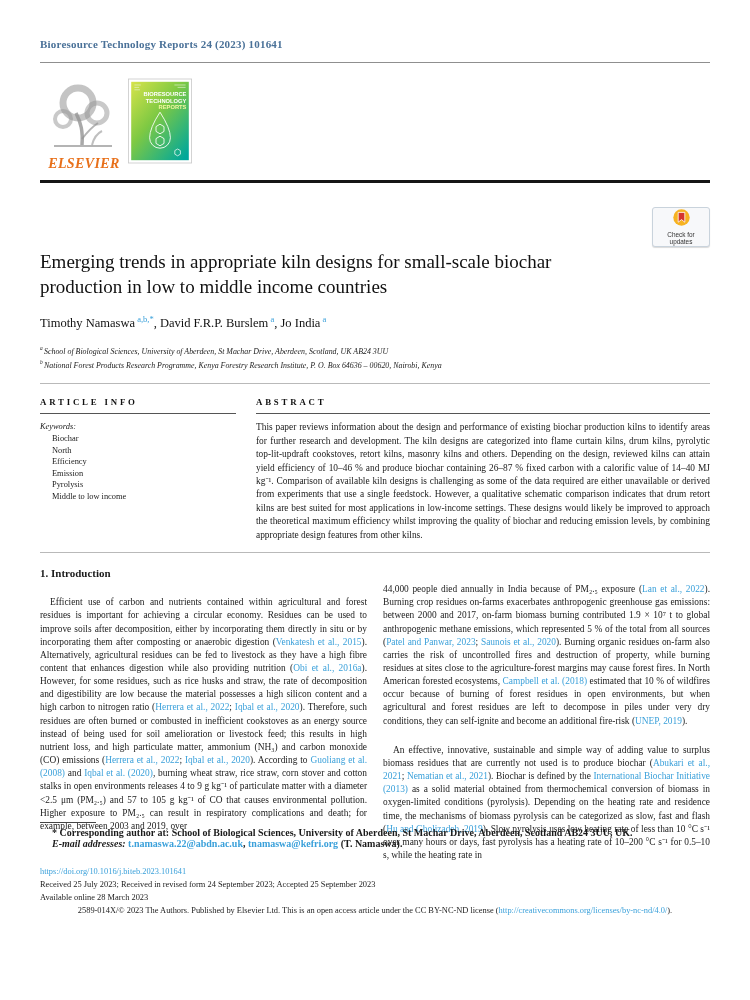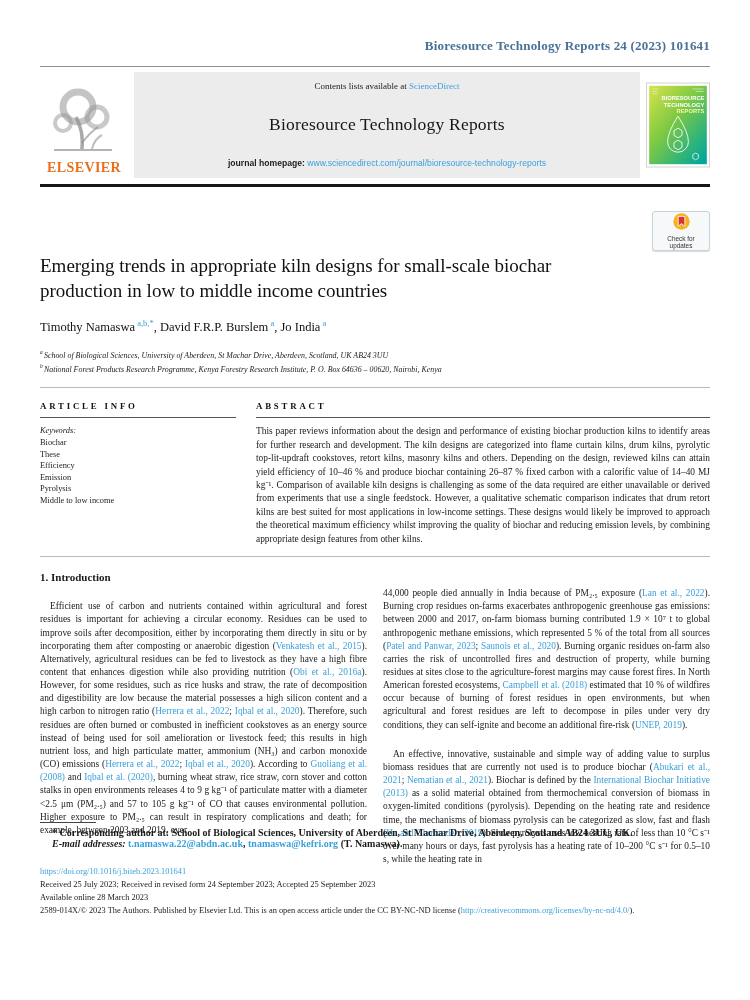--- a/index.html
+++ b/index.html
@@ -1,26 +1,26 @@
 <!DOCTYPE html>
 <html><head>
 <meta charset="utf-8">
 <style>
   * { margin:0; padding:0; box-sizing:border-box; }
   html,body { width:750px; height:1000px; background:#ffffff; overflow:hidden; }
   body { font-family:"Liberation Serif", serif; color:#1b1b1b; position:relative; }
   .page { position:relative; width:750px; height:1000px; padding:38px 40px 0 40px; }
 
   
-  .citation { text-align:right; font-size:13px; font-weight:bold; color:#4a7198; letter-spacing:.2px; }
+  .citation { text-align:left; font-size:11px; font-weight:bold; color:#4a7198; letter-spacing:.2px; }
 
   
   .masthead { margin-top:12px; border-top:1.5px solid #8f8f8f; border-bottom:3.5px solid #161616; padding:5px 0 6px 0; display:flex; align-items:stretch; }
   .mh-logo { width:88px; display:flex; flex-direction:column; align-items:center; justify-content:flex-end; padding-bottom:2px; }
-  .mh-logo .els-word { font-size:14px; font-weight:bold; color:#e8701a; letter-spacing:.4px; margin-top:1px; }
+  .mh-logo .els-word { font-size:14px; font-weight:bold; color:#e8701a; letter-spacing:.4px; margin-top:1px;font-style:italic; }
   .mh-band { flex:1; background:#ececec; margin:0 6px; display:flex; flex-direction:column; align-items:center; justify-content:space-between; padding:9px 8px 10px 8px; }
   .mh-contents { font-size:9px; color:#222; }
   .mh-title { font-size:17.5px; color:#161616; letter-spacing:.2px; }
   .mh-home { font-family:"Liberation Sans", sans-serif; font-size:8.6px; color:#222; font-weight:bold; }
   .mh-cover { width:64px; display:flex; align-items:center; }
   a.lnk, .seg-l { color:#3aa0da; text-decoration:none; }
   .seg-sl { color:#3aa0da; vertical-align:super; font-size:68%; }
   .seg-sup { vertical-align:super; font-size:68%; }
   .seg-i { font-style:italic; }
 
@@ -35,39 +35,39 @@
 
   .rule-thin { border-top:1px solid #b9b9b9; margin-top:13px; }
 
   
   .ia-grid { display:flex; margin-top:9px; min-height:148px; }
   .ia-left { width:196px; flex-shrink:0; }
   .ia-right { flex:1; margin-left:20px; }
   .ia-head { font-size:8.8px; font-weight:bold; letter-spacing:.32em; color:#111; padding:4px 0 6px 0; }
   .ia-rule { border-top:1px solid #555; margin-bottom:7px; width:100%; }
   .kw-label { font-size:8.4px; font-style:italic; line-height:11.6px; }
-  .kw-item { font-size:8.4px; line-height:11.6px; }
+  .kw-item { font-size:8.4px; line-height:11.6px;margin-left:12px; }
   .abstract-text { font-size:9.4px; line-height:13.4px; text-align:justify; }
 
   .rule-body { border-top:1px solid #b9b9b9; margin-top:10px; }
 
   
   .body-cols { display:flex; margin-top:14px; height:316px; overflow:hidden; }
   .col { width:327px; font-size:9.4px; line-height:13.15px; text-align:justify; }
   .col-gap { width:16px; flex-shrink:0; }
   .sec-head { font-size:11px; font-weight:bold; margin-bottom:11px; }
   .para { text-align:justify;margin-top:16px; }
   .para.indent { text-indent:10px; }
 
   
   .bottom { position:absolute; left:40px; right:40px; top:822px; }
   .fn-rule { width:56px; border-top:1px solid #444; }
   .fn { font-size:10px; line-height:11.2px; margin-top:4px; padding-left:12px;font-weight:bold; }
   .footer-block { margin-top:16px; font-size:8.4px; line-height:13px; }
-  .footer-block .wrap { word-break:break-all; }
+  .footer-block .wrap { word-break:break-all;text-align:center; }
 </style>
 </head>
 <body>
 
 <div class="page">
 
   <div class="citation">Bioresource Technology Reports 24 (2023) 101641</div>
 
   <div class="masthead">
     <div class="mh-logo">
@@ -80,25 +80,20 @@
             <path d="M34 66 C35 52 33 44 28 34" stroke-width="3.5" opacity="0.8"></path>
             <path d="M34 60 C40 52 44 48 50 44" stroke-width="2" opacity="0.7"></path>
             <path d="M6 67 H64" stroke-width="2" opacity="0.7"></path>
             <path d="M44 66 C46 58 50 54 54 52" stroke-width="2" opacity="0.6"></path>
           </g>
         </svg>
       </span>
       <span class="els-word">ELSEVIER</span>
     </div>
 
-    <div class="mh-band">
-      <div class="mh-contents"><span>Contents lists available at </span><a class="lnk" href="#">ScienceDirect</a></div>
-      <div class="mh-title">Bioresource Technology Reports</div>
-      <div class="mh-home"><span>journal homepage: </span><a class="lnk" style="font-weight:normal" href="#">www.sciencedirect.com/journal/bioresource-technology-reports</a></div>
-    </div>
 
     <div class="mh-cover">
       <svg width="80" height="106" viewBox="0 0 80 106">
         <rect x="0.5" y="0.5" width="79" height="105" fill="#ffffff" stroke="#c9c9c9"></rect>
         <defs>
           <linearGradient id="cg" x1="0" y1="0" x2="0.9" y2="1">
             <stop offset="0" stop-color="#d7e34a"></stop>
             <stop offset="0.45" stop-color="#7ec943"></stop>
             <stop offset="1" stop-color="#00a79b"></stop>
           </linearGradient>
@@ -148,21 +143,21 @@
 
   <div class="rule-thin"></div>
 
   <div class="ia-grid">
     <div class="ia-left">
       <div class="ia-head">ARTICLE INFO</div>
       <div class="ia-rule"></div>
       <div class="kw-label">Keywords:</div>
       <div>
           <div class="kw-item">Biochar</div>
-          <div class="kw-item">These</div>
+          <div class="kw-item">North</div>
           <div class="kw-item">Efficiency</div>
           <div class="kw-item">Emission</div>
           <div class="kw-item">Pyrolysis</div>
           <div class="kw-item">Middle to low income</div>
         </div>
     </div>
     <div class="ia-right">
       <div class="ia-head">ABSTRACT</div>
       <div class="ia-rule"></div>
       <div class="abstract-text">This paper reviews information about the design and performance of existing biochar production kilns to identify areas for further research and development. The kiln designs are categorized into flame curtain kilns, drum kilns, pyrolytic top-lit-updraft cookstoves, retort kilns, masonry kilns and others. Depending on the design, reviewed kilns can attain yield efficiency of 10–46 % and produce biochar containing 26–87 % fixed carbon with a calorific value of 14–40 MJ kg⁻¹. Comparison of available kiln designs is challenging as some of the data required are either unavailable or derived from experiments that use a single feedstock. However, a qualitative schematic comparison indicates that drum retort kilns are best suited for most applications in low-income settings. These designs would likely be improved to approach the theoretical maximum efficiency whilst improving the quality of biochar and reducing emission levels, by combining appropriate design features from other kilns.</div>

